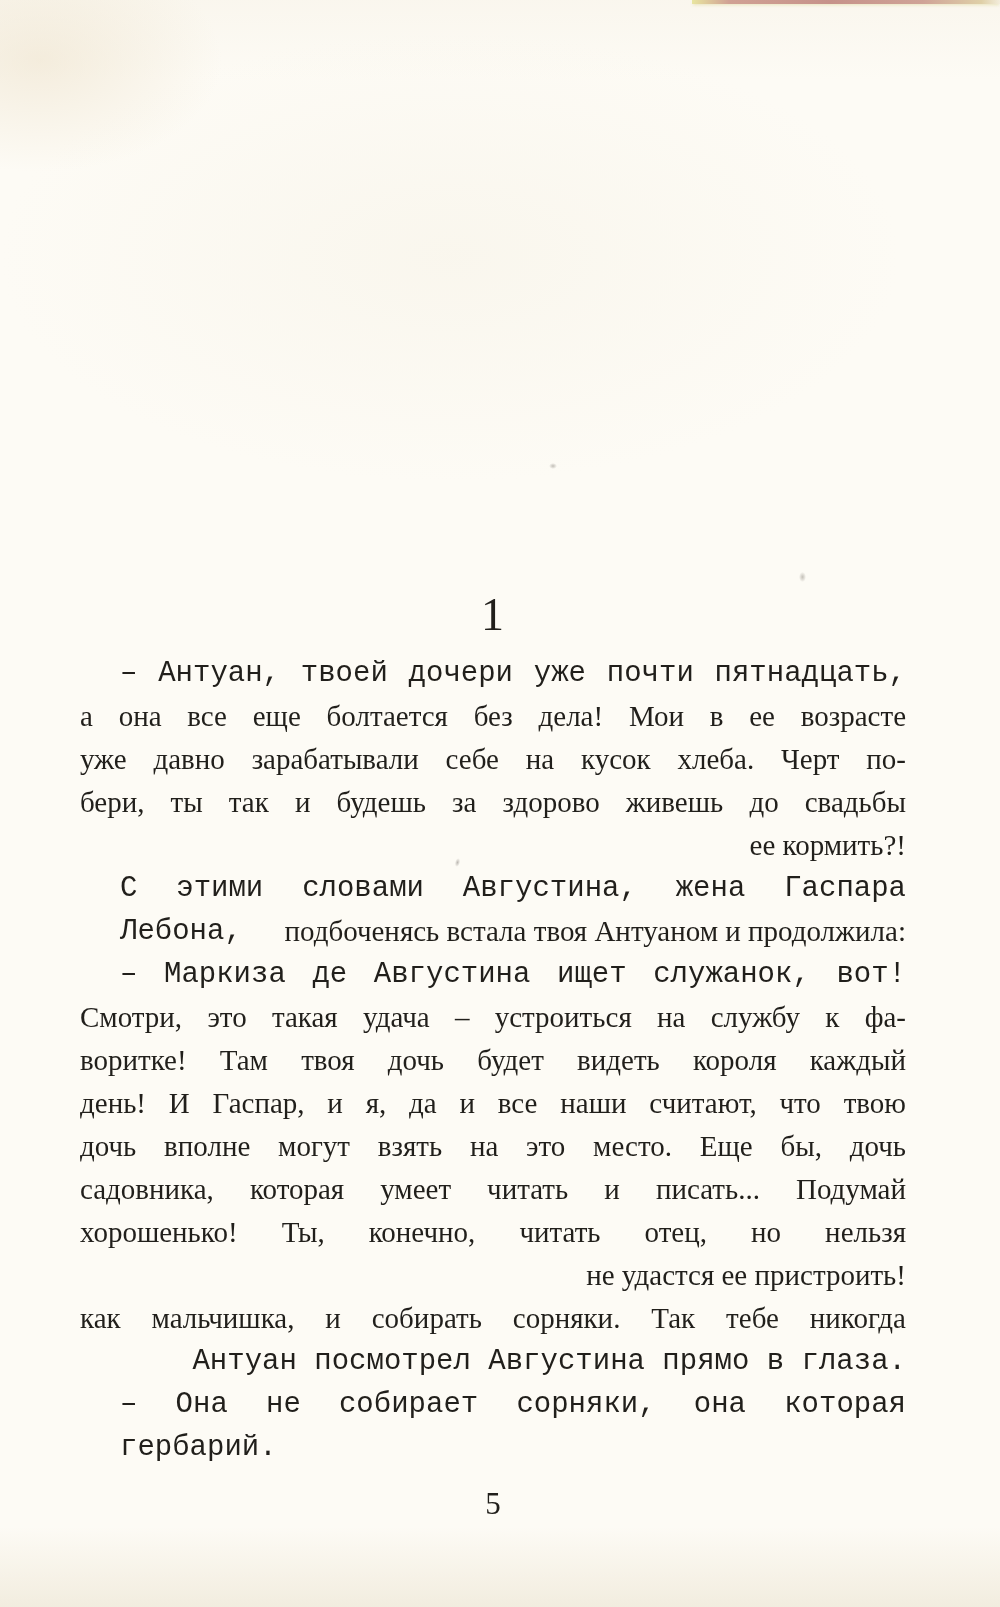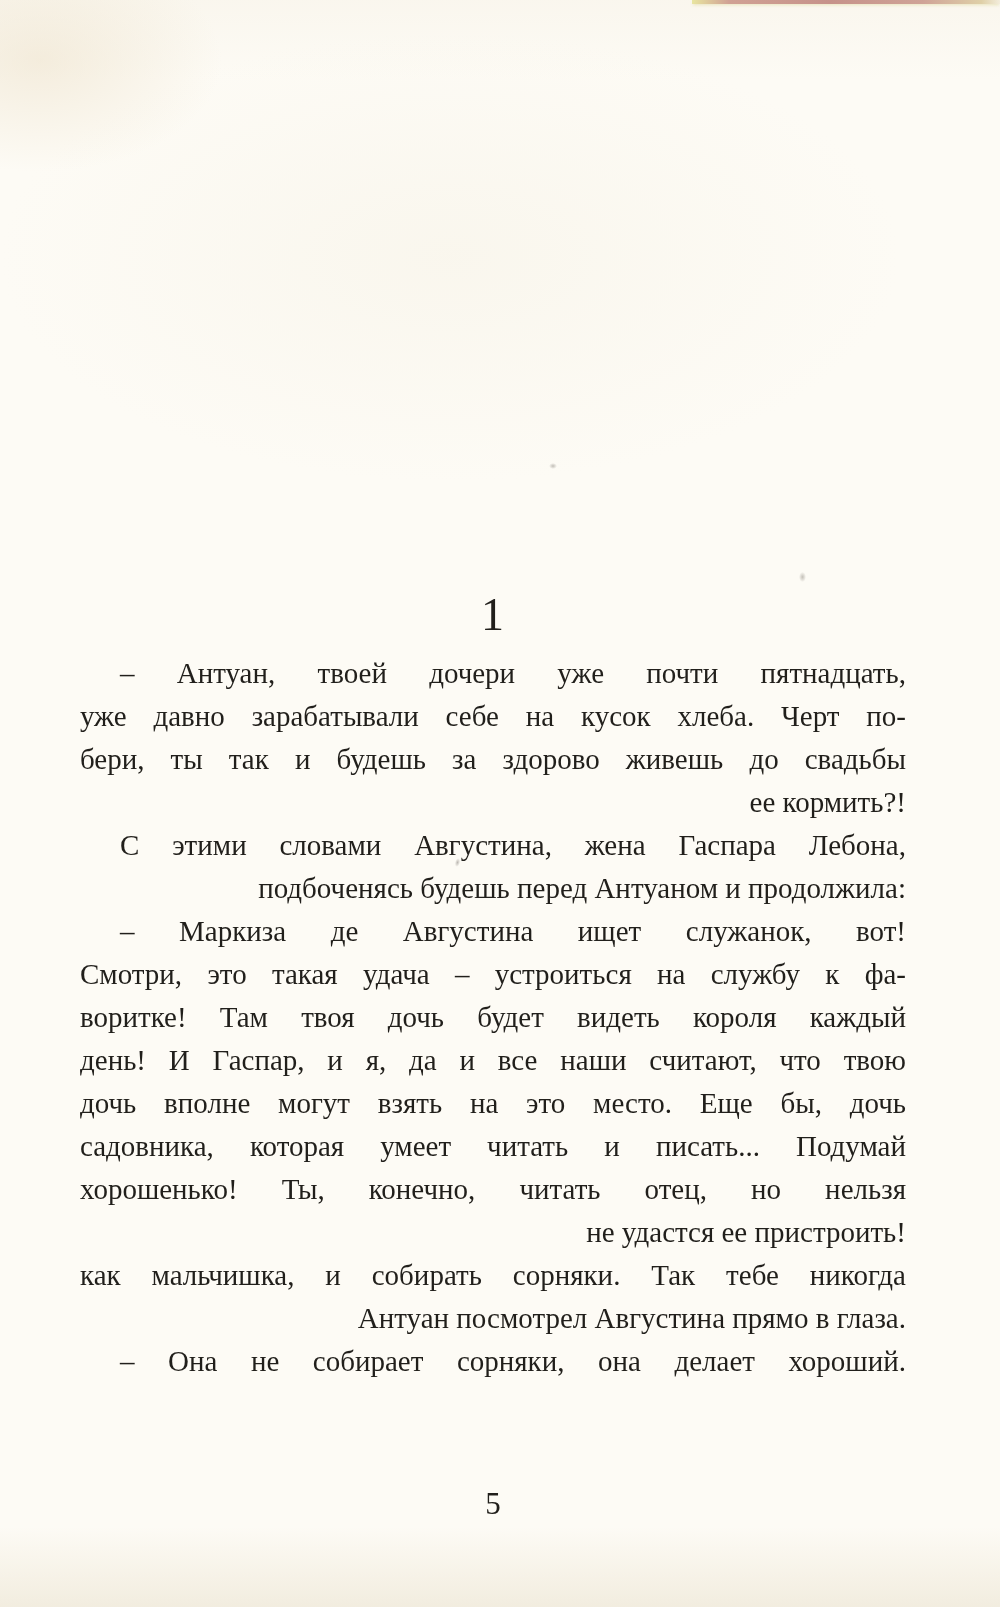--- a/index.html
+++ b/index.html
@@ -62,20 +62,21 @@
     font-size: 29px;
     white-space: normal;
     text-align: right;
   }
   .line.justify {
     text-align: justify;
     text-align-last: justify;
   }
   .line.indent {
     padding-left: 40px;
+    font-family: Liberation Mono, monospace;
   }
   .pagenum {
     position: absolute;
     top: 1482px;
     left: 80px;
     width: 826px;
     text-align: center;
     font-size: 31px;
     line-height: 43px;
   }
@@ -105,32 +106,33 @@
   <div class="edge-stripe"></div>
 
   <div class="speck s1"></div>
   <div class="speck s2"></div>
   <div class="speck s3"></div>
 
   <div class="chapter">1</div>
 
   <div class="body-text">
       <div class="line indent justify">– Антуан, твоей дочери уже почти пятнадцать,</div>
+      <div class="line justify">а она все еще болтается без дела! Мои в ее возрасте</div>
       <div class="line justify">уже давно зарабатывали себе на кусок хлеба. Черт по-</div>
       <div class="line justify">бери, ты так и будешь за здорово живешь до свадьбы</div>
       <div class="line">ее кормить?!</div>
       <div class="line indent justify">С этими словами Августина, жена Гаспара Лебона,</div>
-      <div class="line">подбоченясь будешь перед Антуаном и продолжила:</div>
+      <div class="line">подбоченясь встала твоя Антуаном и продолжила:</div>
       <div class="line indent justify">– Маркиза де Августина ищет служанок, вот!</div>
       <div class="line justify">Смотри, это такая удача – устроиться на службу к фа-</div>
       <div class="line justify">воритке! Там твоя дочь будет видеть короля каждый</div>
       <div class="line justify">день! И Гаспар, и я, да и все наши считают, что твою</div>
       <div class="line justify">дочь вполне могут взять на это место. Еще бы, дочь</div>
       <div class="line justify">садовника, которая умеет читать и писать... Подумай</div>
       <div class="line justify">хорошенько! Ты, конечно, читать отец, но нельзя</div>
       <div class="line">не удастся ее пристроить!</div>
       <div class="line justify">как мальчишка, и собирать сорняки. Так тебе никогда</div>
       <div class="line indent">Антуан посмотрел Августина прямо в глаза.</div>
-      <div class="line indent justify">– Она не собирает сорняки, она делает хороший.</div>
+      <div class="line indent justify">– Она не собирает сорняки, она которая гербарий.</div>
     </div>
 
   <div class="pagenum">5</div>
 </div>
 
 </body></html>

